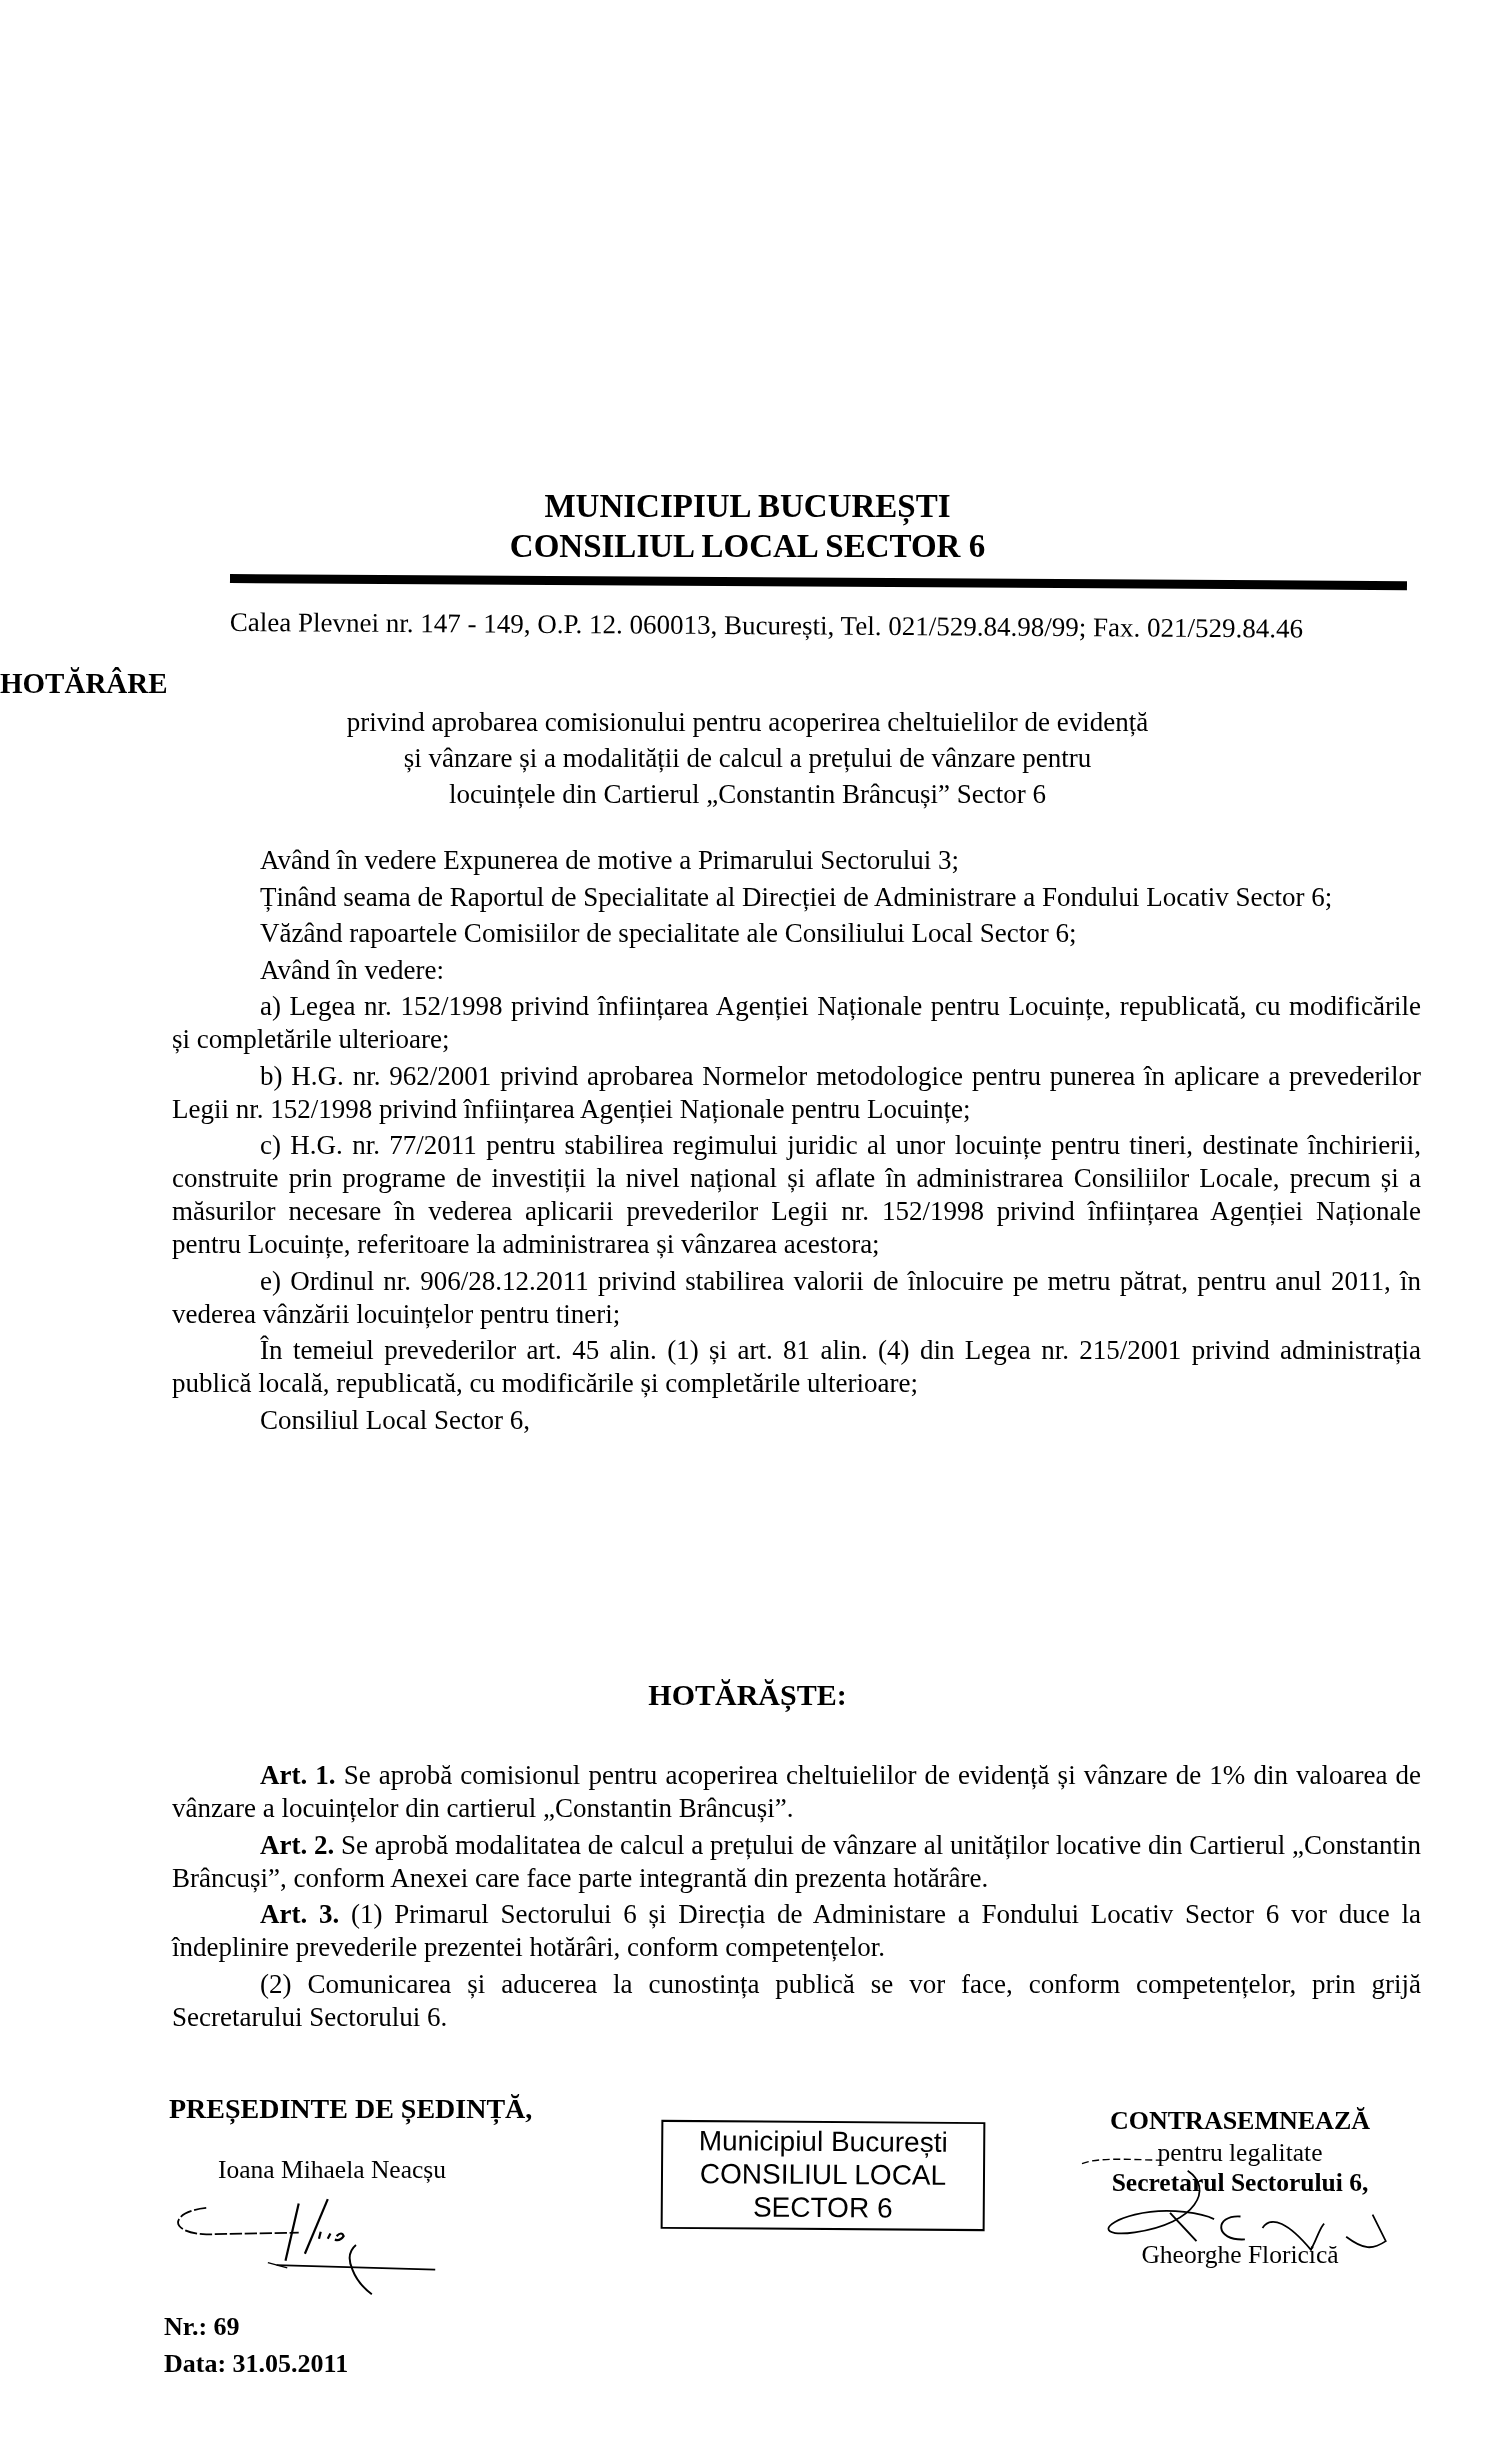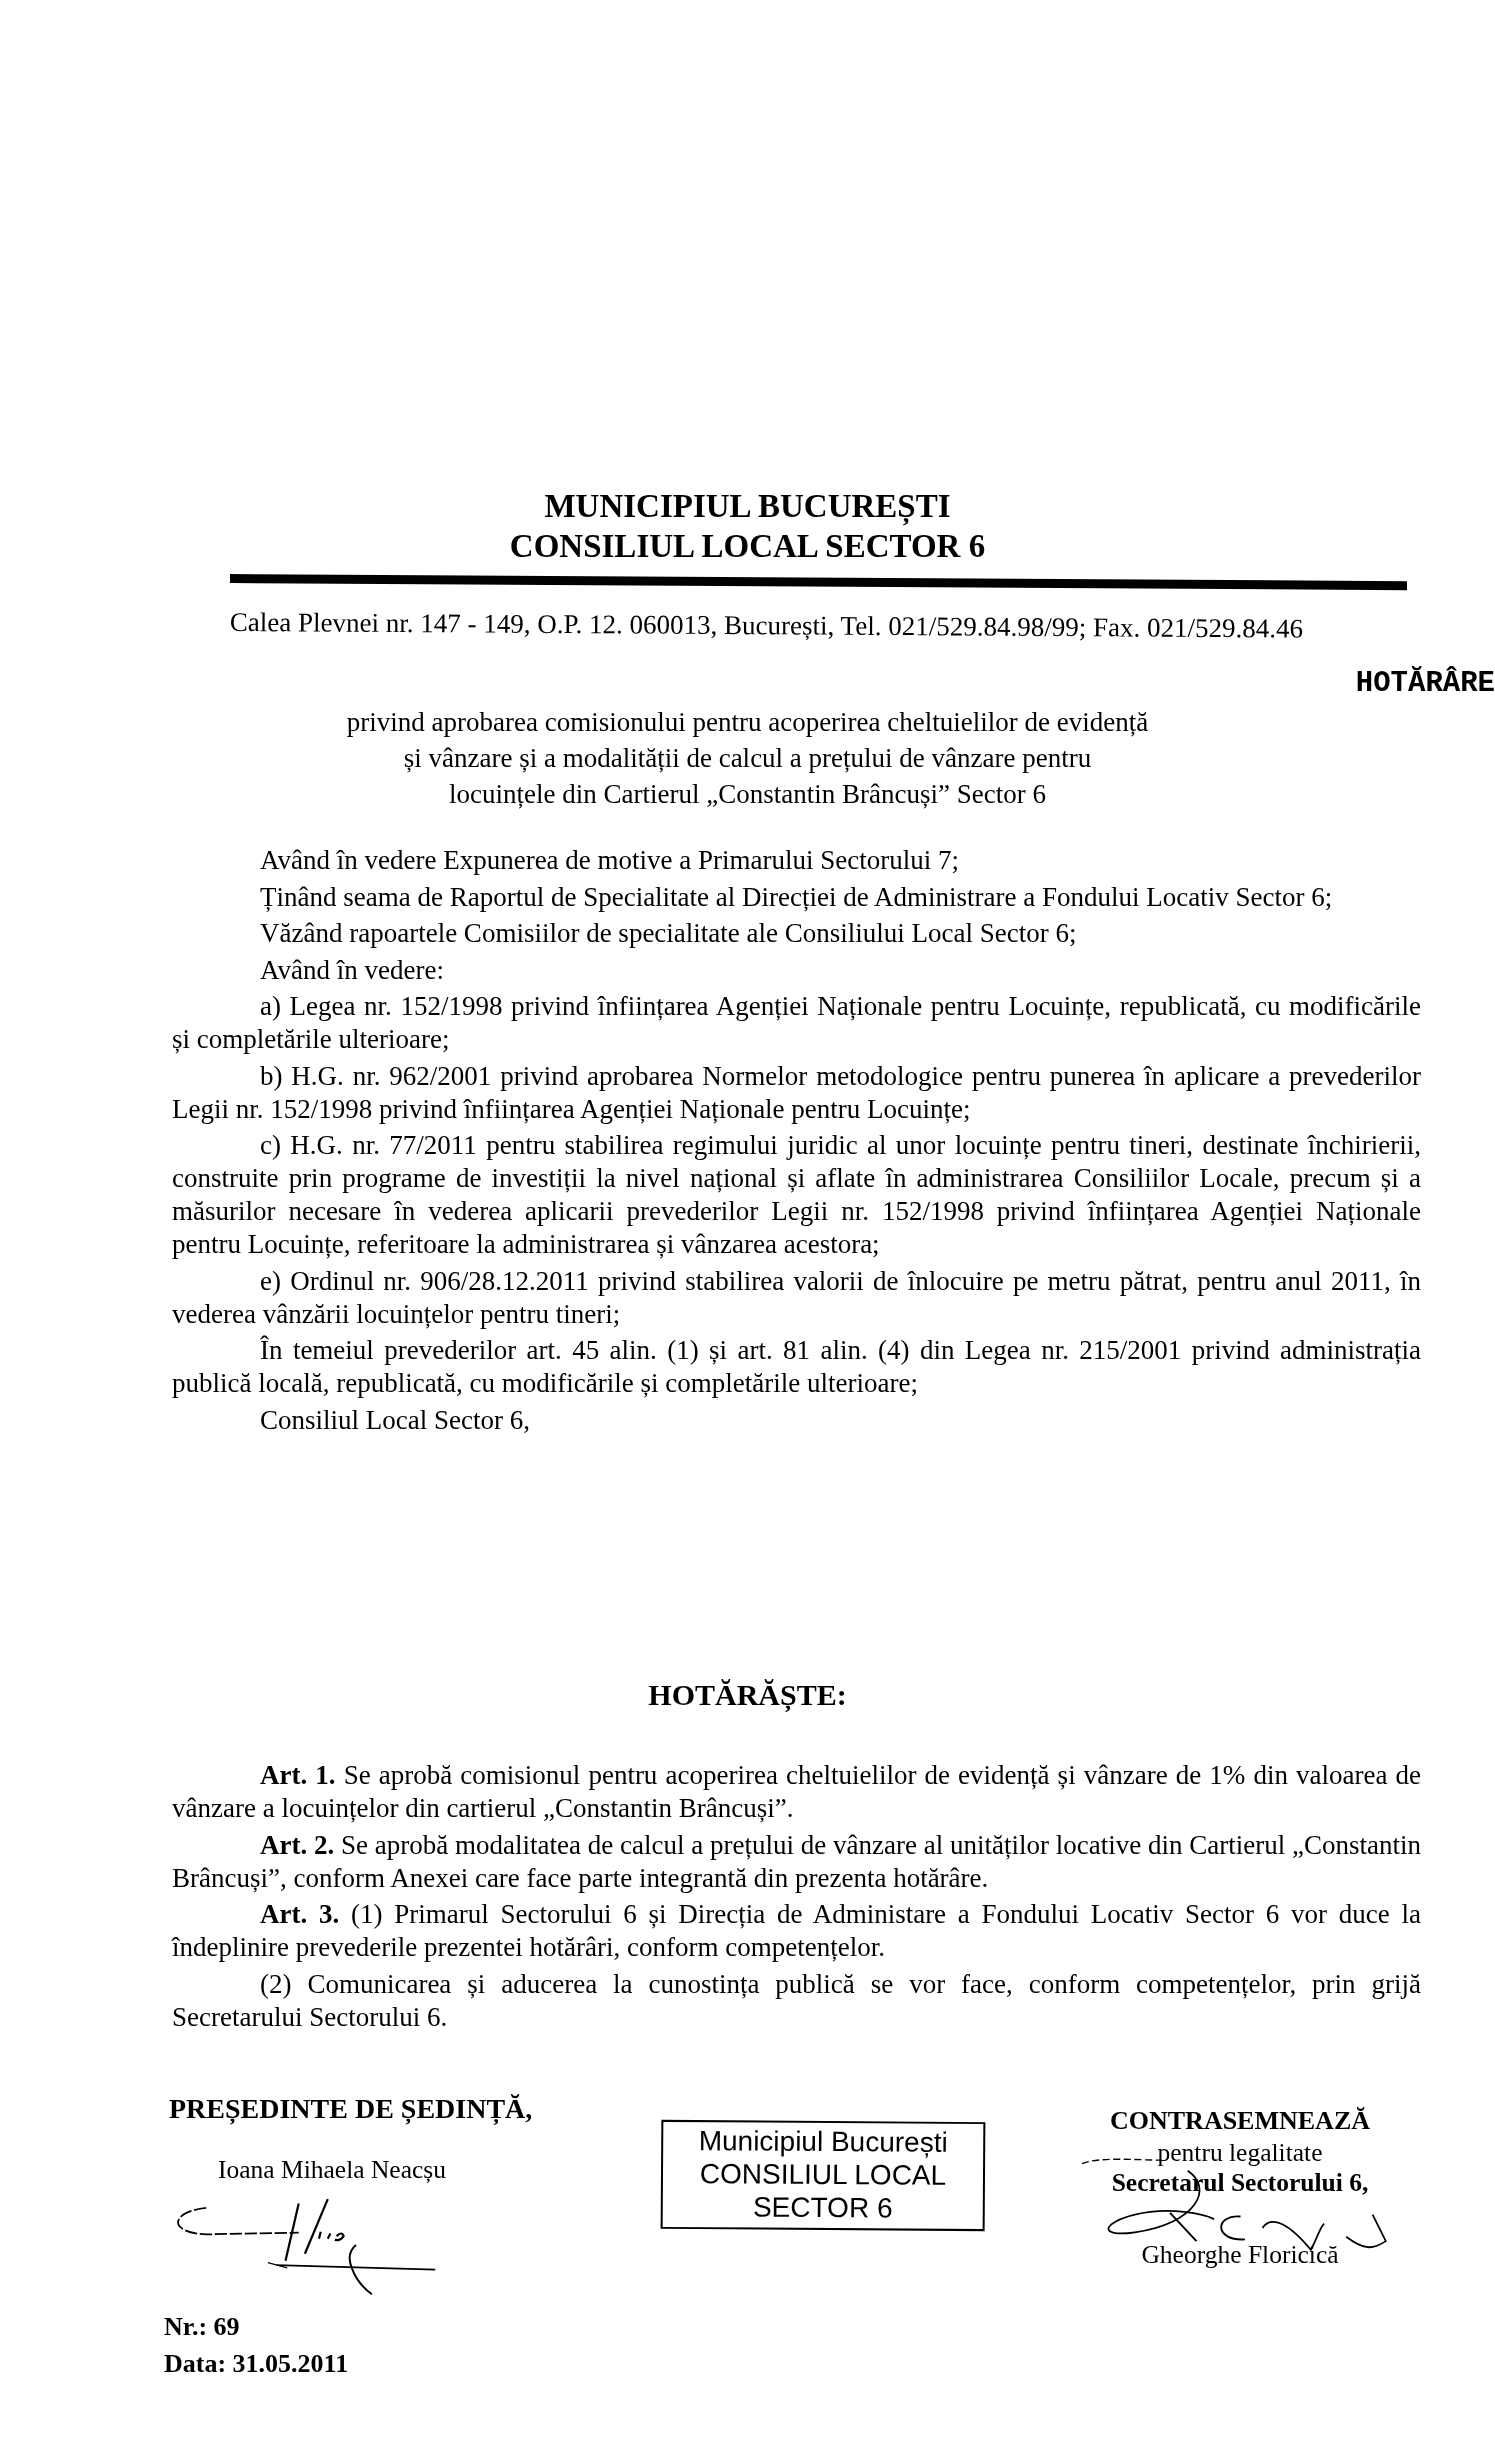--- a/index.html
+++ b/index.html
@@ -8,22 +8,22 @@
 
   .hdr-line { position: absolute; left: 0; width: 1495px; text-align: center;
     font-family: "Liberation Serif", serif; font-weight: bold; font-size: 33px; letter-spacing: 0px; }
   #hdr1 { top: 488px; }
   #hdr2 { top: 528px; }
   .rule { position: absolute; left: 230px; top: 574px; width: 1177px; height: 8.8px; background: #000;
     transform: rotate(0.35deg); transform-origin: left center; }
   .addr { position: absolute; left: 230px; top: 607px; width: 1187px;
     font-family: "Liberation Serif", serif; font-size: 27px; transform: rotate(0.35deg); transform-origin: left top; white-space: nowrap; }
 
-  .title { position: absolute; left: 0; top: 667px; width: 1495px; text-align: right;
-    font-family: Liberation Mono, monospace; font-weight: bold; font-size: 29px; }
+  .title { position: absolute; left: 0; top: 667px; width: 1495px; text-align: left;
+    font-family: Liberation Serif, serif; font-weight: bold; font-size: 29px; }
   .subtitle { position: absolute; left: 0; top: 704px; width: 1495px; text-align: center;
     font-family: "Liberation Serif", serif; font-size: 27px; line-height: 36px; }
 
   .body-block { position: absolute; left: 172px; width: 1249px;
     font-family: "Liberation Serif", serif; font-size: 27px; line-height: 33px; text-align: justify; }
   .para { text-indent: 88px; margin: 0 0 3.5px 0; }
   #considerente { top: 844px; }
 
   .decide { position: absolute; left: 0; top: 1678px; width: 1495px; text-align: center;
     font-family: "Liberation Serif", serif; font-weight: bold; font-size: 30px; }
@@ -61,21 +61,21 @@
   <div class="addr">Calea Plevnei nr. 147 - 149, O.P. 12. 060013, București, Tel. 021/529.84.98/99; Fax. 021/529.84.46</div>
 
   <div class="title">HOTĂRÂRE</div>
   <div class="subtitle">
     <div>privind aprobarea comisionului pentru acoperirea cheltuielilor de evidență</div>
     <div>și vânzare și a modalității de calcul a prețului de vânzare pentru</div>
     <div>locuințele din Cartierul „Constantin Brâncuși” Sector 6</div>
   </div>
 
   <div id="considerente" class="body-block">
-    <p class="para">Având în vedere Expunerea de motive a Primarului Sectorului 7;</p>
+    <p class="para">Având în vedere Expunerea de motive a Primarului Sectorului 3;</p>
     <p class="para">Ținând seama de Raportul de Specialitate al Direcției de Administrare a Fondului Locativ Sector 6;</p>
     <p class="para">Văzând rapoartele Comisiilor de specialitate ale Consiliului Local Sector 6;</p>
     <p class="para">Având în vedere:</p>
     <p class="para">a) Legea nr. 152/1998 privind înființarea Agenției Naționale pentru Locuințe, republicată, cu modificările și completările ulterioare;</p>
     <p class="para">b) H.G. nr. 962/2001 privind aprobarea Normelor metodologice pentru punerea în aplicare a prevederilor Legii nr. 152/1998 privind înființarea Agenției Naționale pentru Locuințe;</p>
     <p class="para">c) H.G. nr. 77/2011 pentru stabilirea regimului juridic al unor locuințe pentru tineri, destinate închirierii, construite prin programe de investiții la nivel național și aflate în administrarea Consiliilor Locale, precum și a măsurilor necesare în vederea aplicarii prevederilor Legii nr. 152/1998 privind înființarea Agenției Naționale pentru Locuințe, referitoare la administrarea și vânzarea acestora;</p>
     <p class="para">e) Ordinul nr. 906/28.12.2011 privind stabilirea valorii de înlocuire pe metru pătrat, pentru anul 2011, în vederea vânzării locuințelor pentru tineri;</p>
     <p class="para">În temeiul prevederilor art. 45 alin. (1) și art. 81 alin. (4) din Legea nr. 215/2001 privind administrația publică locală, republicată, cu modificările și completările ulterioare;</p>
     <p class="para">Consiliul Local Sector 6,</p>
   </div>

